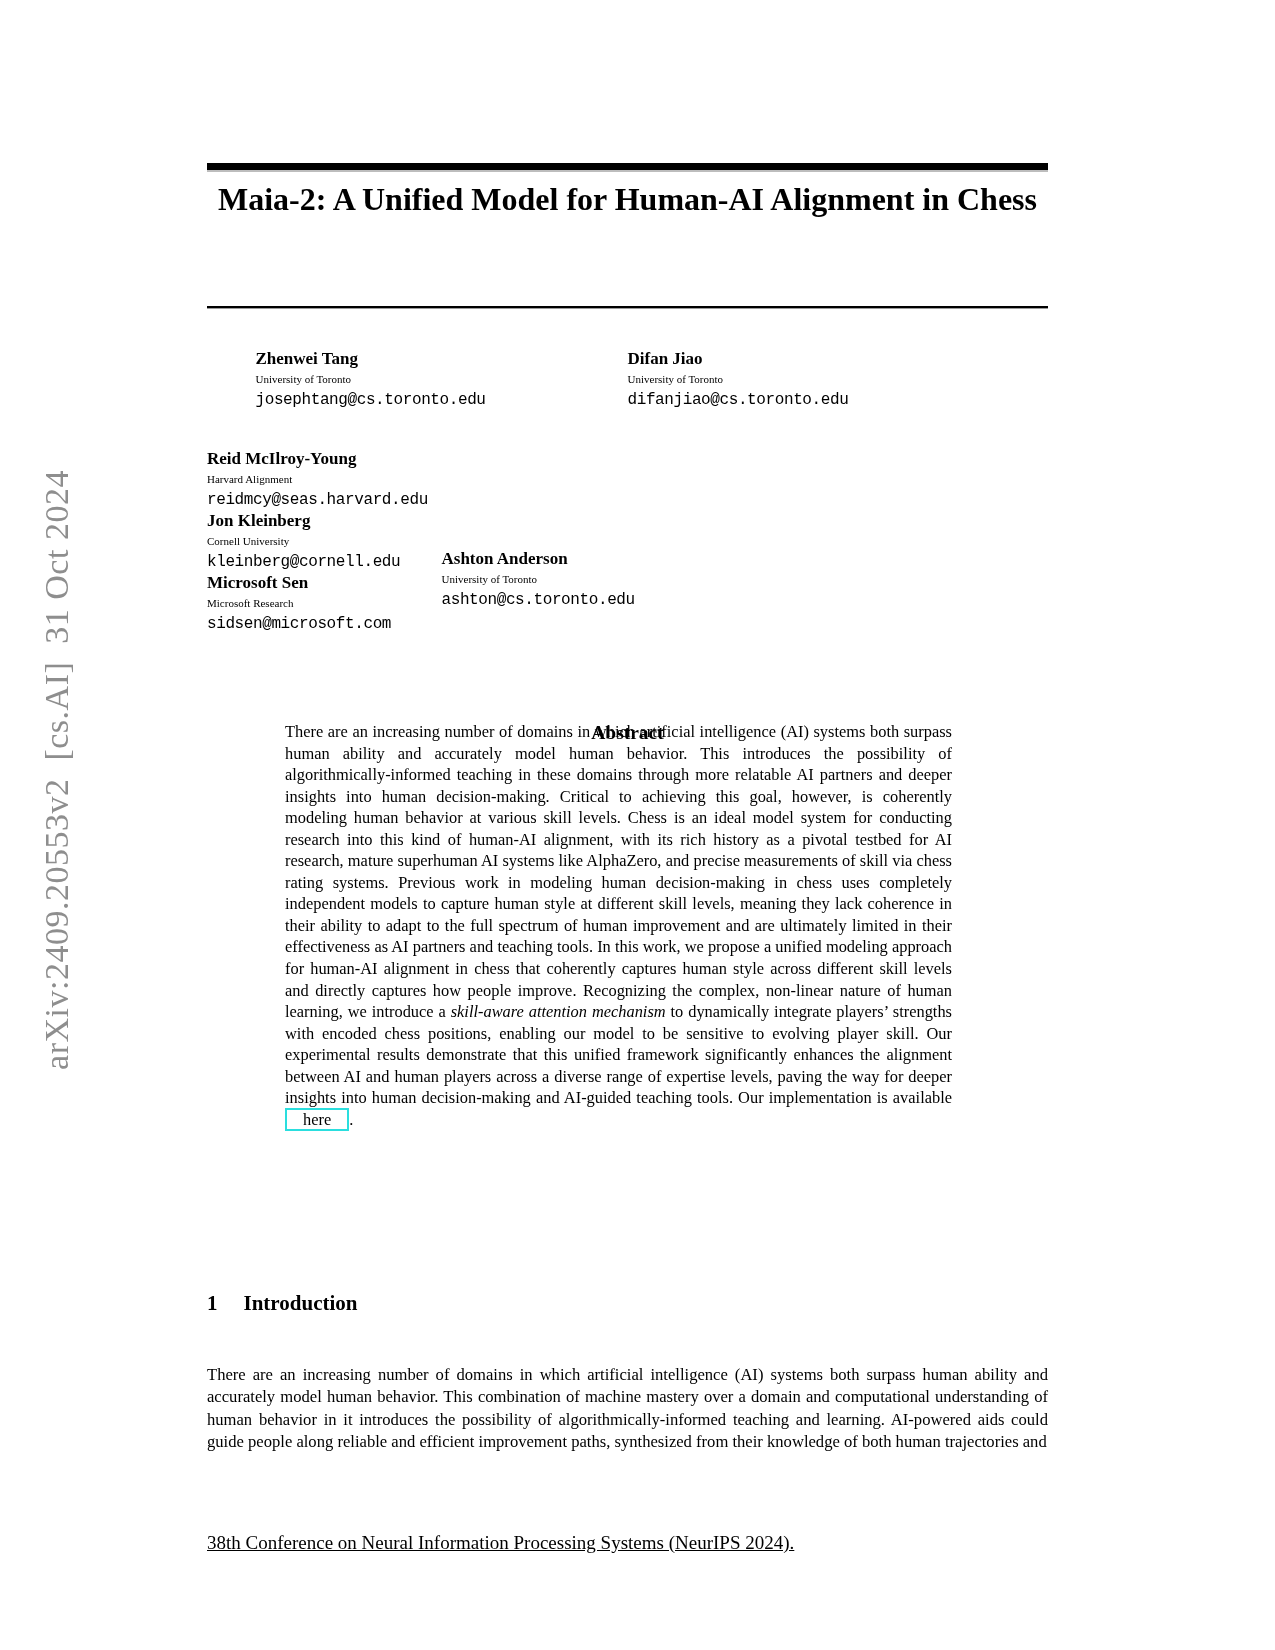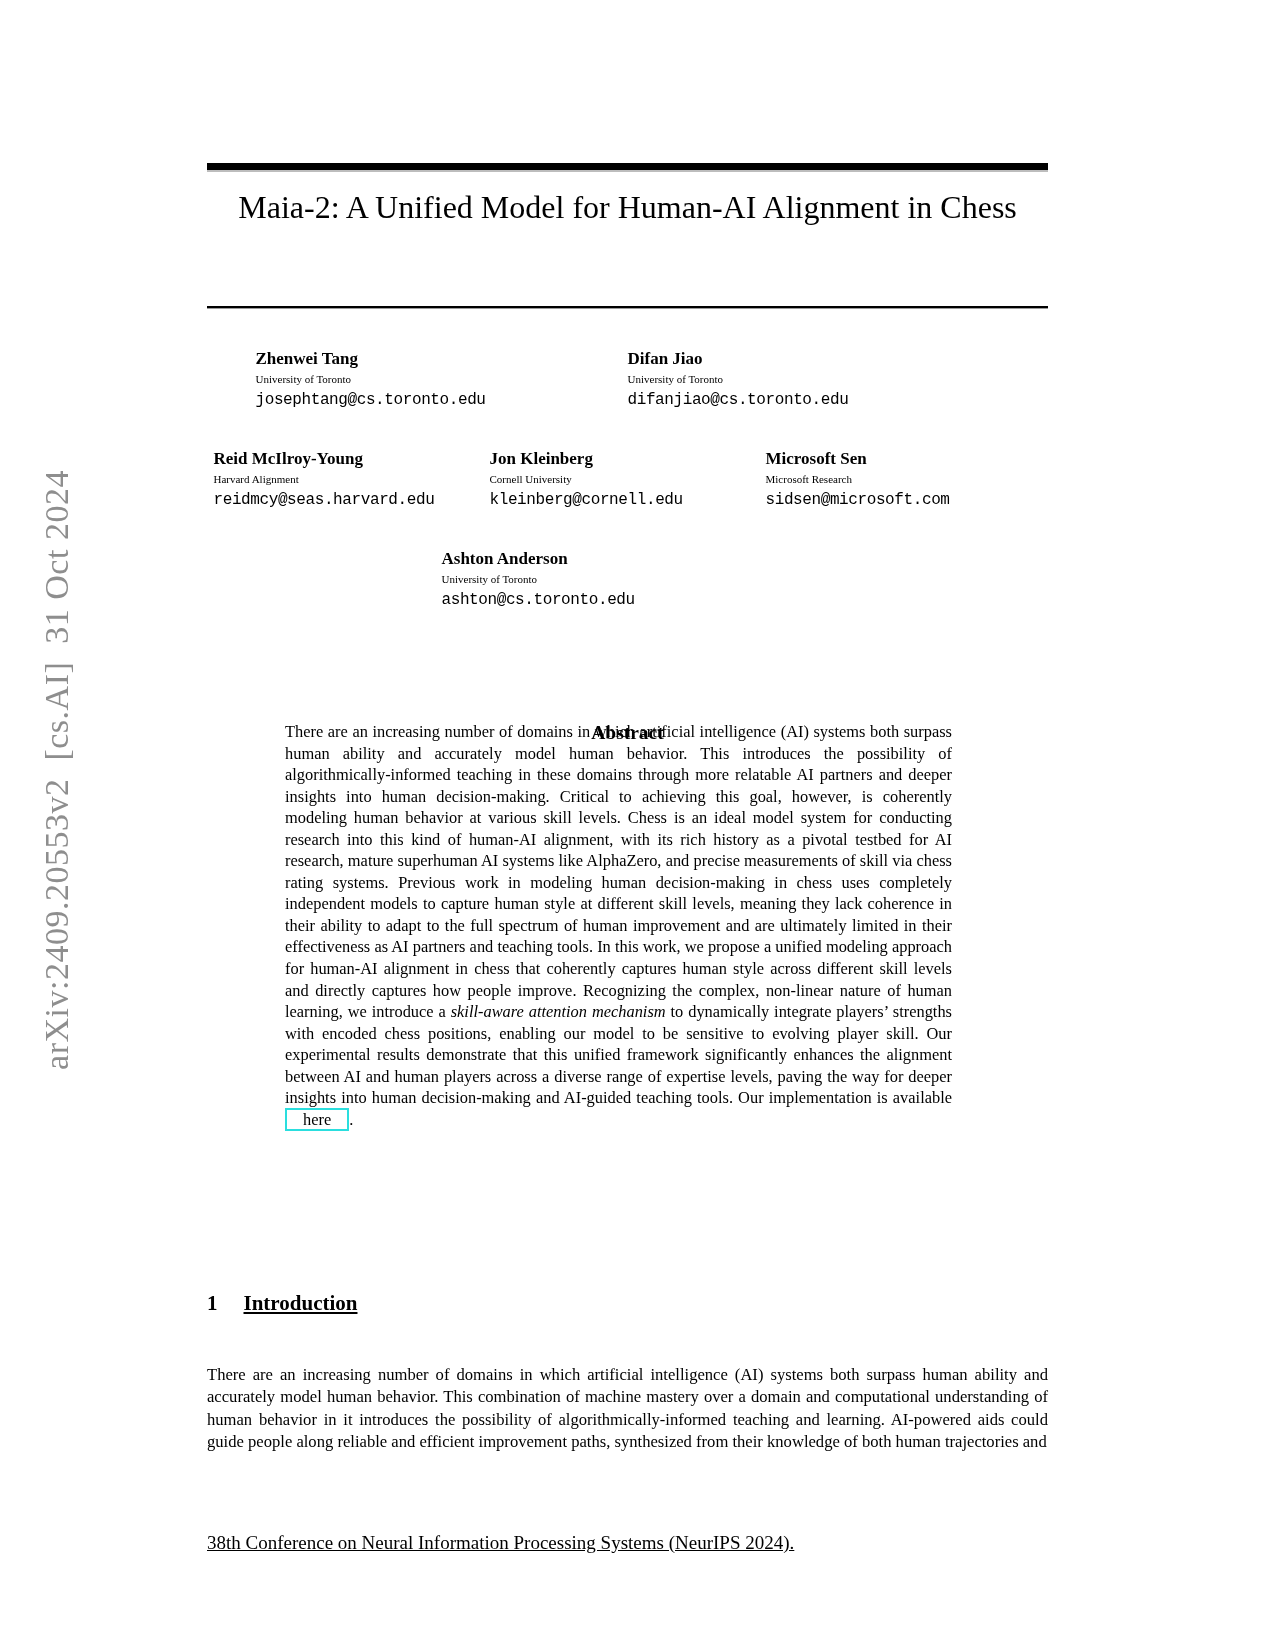--- a/index.html
+++ b/index.html
@@ -28,40 +28,40 @@
     width: 841px; height: 1650px;
   }
   .column > div { position: absolute; left: 0; }
 
   .rule-thick {
     top: 163px; width: 100%; height: 7px;
     background: #000;
     border-bottom: 2px solid #bdbdbd;
   }
   .paper-title {
-    top: 186px; width: 100%;
+    top: 178px; width: 100%;
     text-align: center;
-    font-weight: normal;
+    font-weight: bold;
     font-size: 32px;
     line-height: 42px;
   }
   .rule-thin {
     top: 306px; width: 100%; height: 2px;
     background: #000;
     box-shadow: 0 1px 0 #9a9a9a;
   }
 
   .authors-row {
     width: 100%;
     display: flex;
     justify-content: center;
     text-align: left;
   }
   .row-1 { top: 348px; }
-  .row-2 { top: 448px; }
+  .row-2 { top: 448px; flex-direction: column; }
   .row-3 { top: 548px; }
   .row-1 .author { width: 372px; }
   .row-2 .author { width: 276px; }
   .row-3 .author { width: 372px; }
   .author .name  { font-weight: bold; font-size: 17px; line-height: 21px; }
   .author .affil { font-size: 11px; line-height: 21px; }
   .author .email {
     font-family: "Liberation Mono", "DejaVu Sans Mono", monospace;
     font-size: 16px; line-height: 20px; letter-spacing: -0.4px;
   }
@@ -80,21 +80,21 @@
     font-size: 16.4px;
     line-height: 21.55px;
   }
   .seg-normal { }
   .seg-italic { font-style: italic; }
   .seg-link {
     border: 2px solid #2adede;
     padding: 0 16px;
   }
 
-  .section-head { top: 1291px; font-size: 21px; font-weight: bold; text-decoration: underline; }
+  .section-head { top: 1291px; font-size: 21px; font-weight: bold; }
   .section-head .sec-num { display: inline-block; margin-right: 26px; }
 
   .intro-body {
     top: 1364px;
     width: 841px;
     text-align: justify;
     font-size: 16.6px;
     line-height: 22.3px;
   }
 

